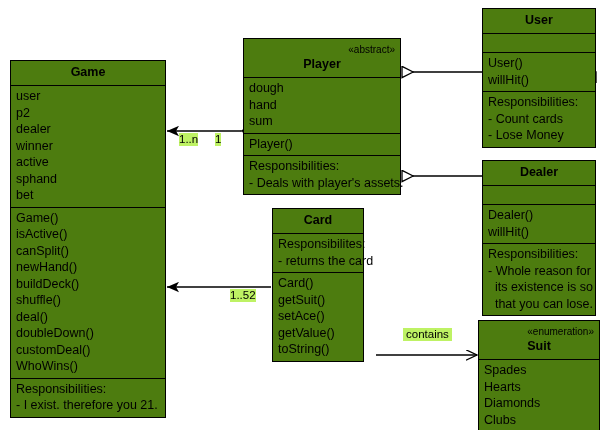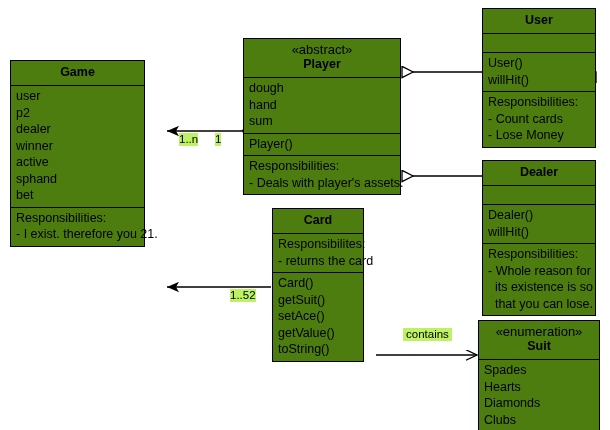--- a/index.html
+++ b/index.html
@@ -34,24 +34,25 @@
     text-align: center;
     padding: 4px 5px 5px 5px;
   }
   .class-name {
     font-size: 12.5px;
     font-weight: bold;
     color: #000000;
     line-height: 15px;
   }
   .stereotype {
-    font-size: 13px;
+    font-size: 10px;
     font-weight: normal;
     color: #000000;
     line-height: 14px;
+    text-align: right;
   }
   .member {
     font-size: 12.5px;
     color: #000000;
     line-height: 16.5px;
     white-space: pre;
   }
   .empty-compartment {
     height: 19px;
   }
@@ -109,34 +110,46 @@
 
     <g>
       <path d="M 596,83 L 596,72 L 402,72" fill="none" stroke="#000000" stroke-width="1.3" marker-end="url(#hollow-triangle)"></path>
     </g>
 
     <g>
       <path d="M 482,176 L 402,176" fill="none" stroke="#000000" stroke-width="1.3" marker-end="url(#hollow-triangle)"></path>
     </g>
   </svg>
 
-  <div class="uml-class" style="left:10px; top:60px; width:135px;">
+  <div class="uml-class" style="left:10px; top:60px; width:156px;">
     <div class="compartment name-compartment">
       <div class="class-name">Game</div>
     </div>
     <div class="compartment">
       <div class="member">user</div>
       <div class="member">p2</div>
       <div class="member">dealer</div>
       <div class="member">winner</div>
       <div class="member">active</div>
       <div class="member">sphand</div>
       <div class="member">bet</div>
     </div>
     <div class="compartment">
+      <div class="member">Game()</div>
+      <div class="member">isActive()</div>
+      <div class="member">canSplit()</div>
+      <div class="member">newHand()</div>
+      <div class="member">buildDeck()</div>
+      <div class="member">shuffle()</div>
+      <div class="member">deal()</div>
+      <div class="member">doubleDown()</div>
+      <div class="member">customDeal()</div>
+      <div class="member">WhoWins()</div>
+    </div>
+    <div class="compartment">
       <div class="member">Responsibilities:</div>
       <div class="member">- I exist. therefore you 21.</div>
     </div>
   </div>
 
   <div class="uml-class" style="left:243px; top:38px; width:158px;">
     <div class="compartment name-compartment">
       <div class="stereotype">«abstract»</div>
       <div class="class-name">Player</div>
     </div>

